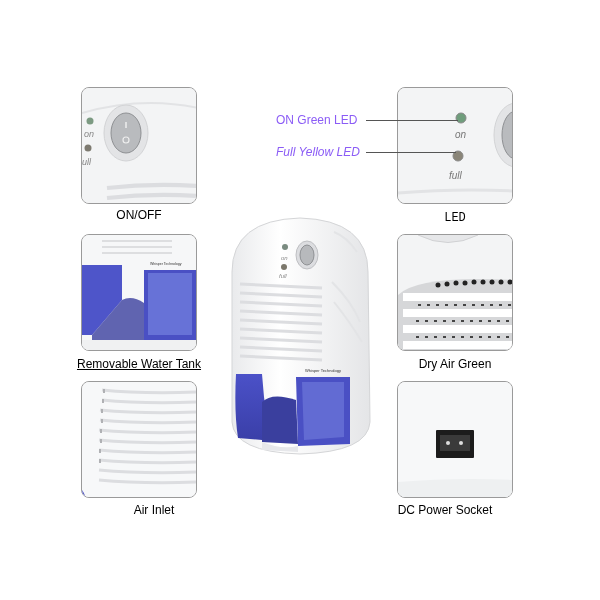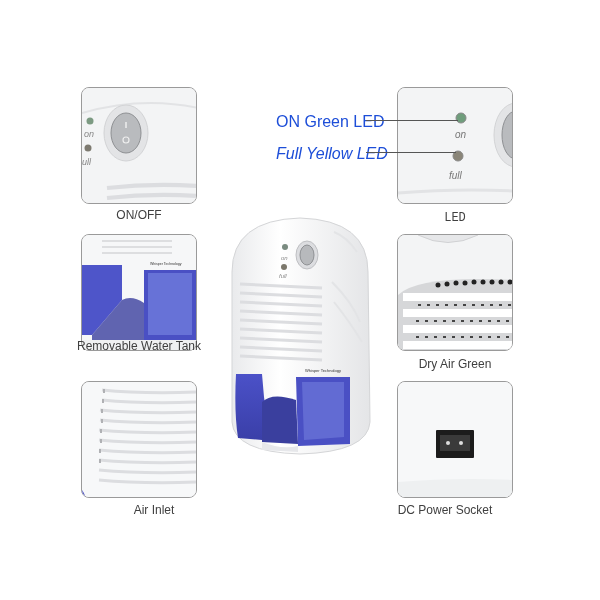--- a/index.html
+++ b/index.html
@@ -1,19 +1,19 @@
 <!DOCTYPE html>
 <html><head>
 <meta charset="utf-8">
 <style>
   html, body { margin:0; padding:0; background:#ffffff; }
   body { width:600px; height:600px; position:relative; overflow:hidden; font-family:"Liberation Sans", sans-serif; }
   .panel { position:absolute; width:116px; height:117px; border:1px solid #9a9a9a; border-radius:8px; overflow:hidden; background:#f4f5f6; box-sizing:border-box; }
-  .caption { position:absolute; font-size:12px; color:#404040; text-align:center; width:160px; }
-  .callout { position:absolute; font-size:16px; color:#1d4ed8; }
+  .caption { position:absolute; font-size:12px; color:#000000; text-align:center; width:160px; }
+  .callout { position:absolute; font-size:12px; color:#8b5cf6; }
   .leader { position:absolute; height:1px; background:#555; }
 </style>
 </head>
 <body>
 
 <div class="panel" style="left:81px;top:87px;">
   <svg width="116" height="117">
     <rect width="116" height="117" fill="#f3f4f5"></rect>
     <path d="M0 25 Q60 8 116 20" stroke="#e2e3e5" stroke-width="2" fill="none"></path>
     <ellipse cx="44" cy="45" rx="22" ry="28" fill="#e3e4e6" stroke="#d2d3d5"></ellipse>
@@ -54,21 +54,21 @@
     <rect width="116" height="117" fill="#f6f7f8"></rect>
     <path d="M20 6 H90 M20 12 H90 M20 18 H90" stroke="#dddee0" stroke-width="2"></path>
     <path d="M0 30 L40 30 L40 65 L10 100 L0 100 Z" fill="#4e55c9"></path>
     <path d="M62 35 L116 35 L116 105 L62 105 Z" fill="#4a50c4"></path>
     <path d="M66 38 L110 38 L110 100 L66 100 Z" fill="#7480e0" opacity="0.7"></path>
     <path d="M40 65 Q50 60 62 68 L62 105 L10 105 L10 100 Z" fill="#3b3f9e" opacity="0.8"></path>
     <text x="68" y="30" font-size="3.5" fill="#333">Whisper Technology</text>
     <rect x="0" y="105" width="116" height="12" fill="#f0f1f2"></rect>
   </svg>
 </div>
-<div class="caption" style="left:59px;top:339px;">Removable Water Tank</div>
+<div class="caption" style="left:59px;top:357px;text-decoration:underline;">Removable Water Tank</div>
 
 <div class="panel" style="left:397px;top:234px;">
   <svg width="116" height="117">
     <rect width="116" height="117" fill="#f3f4f5"></rect>
     <path d="M20 0 Q50 15 80 0" fill="#e6e7e9" stroke="#d0d1d3"></path>
     <path d="M0 60 Q20 40 116 45 L116 117 L0 117 Z" fill="#d6d7d9"></path>
     <g fill="#ffffff">
       <rect x="5" y="58" width="111" height="8"></rect>
       <rect x="5" y="74" width="111" height="8"></rect>
       <rect x="5" y="90" width="111" height="8"></rect>

